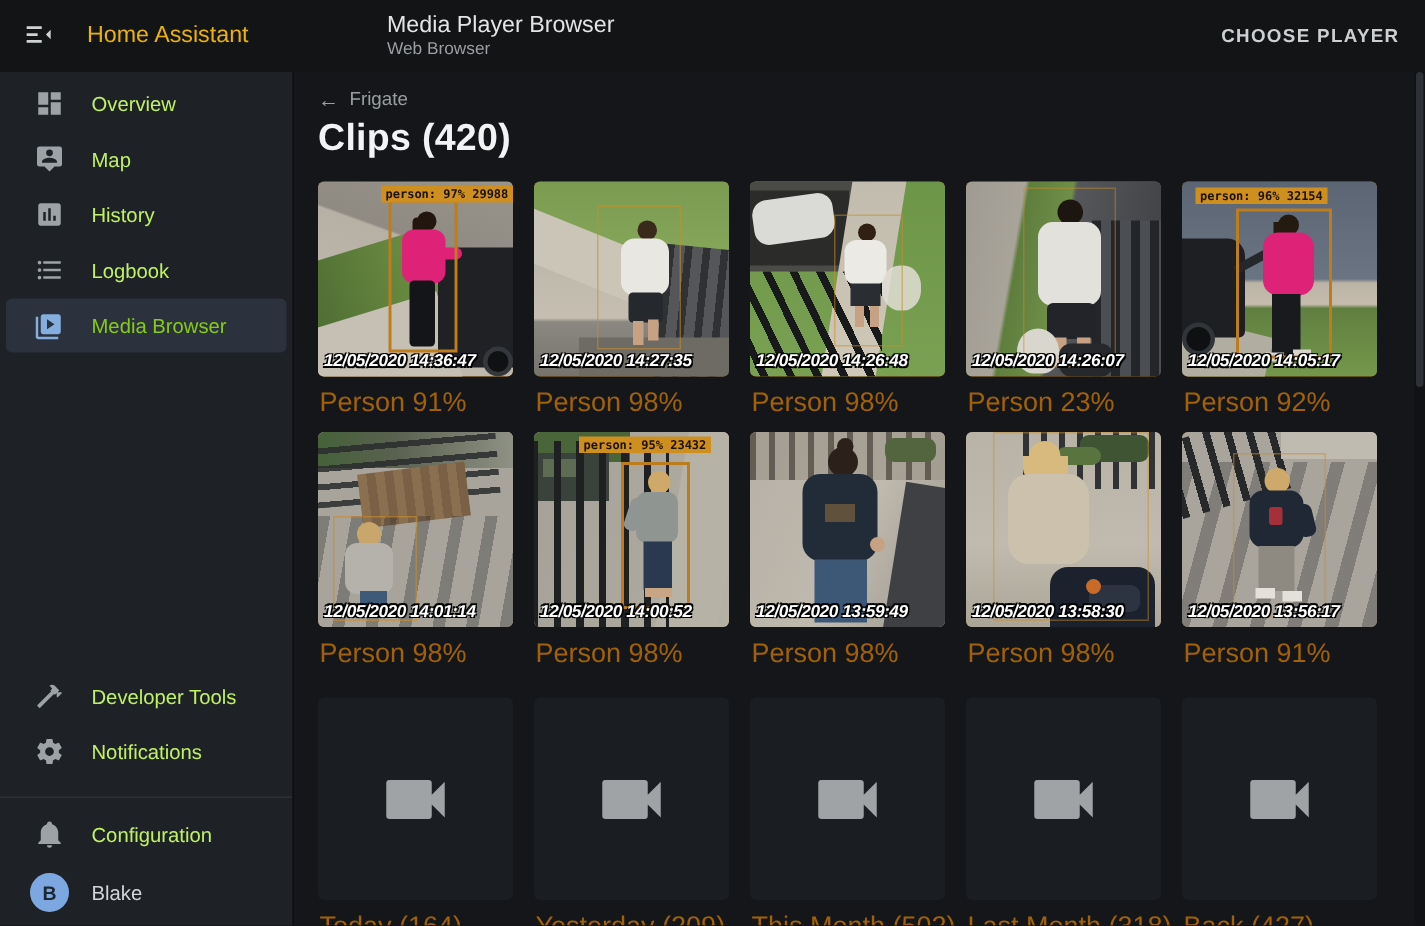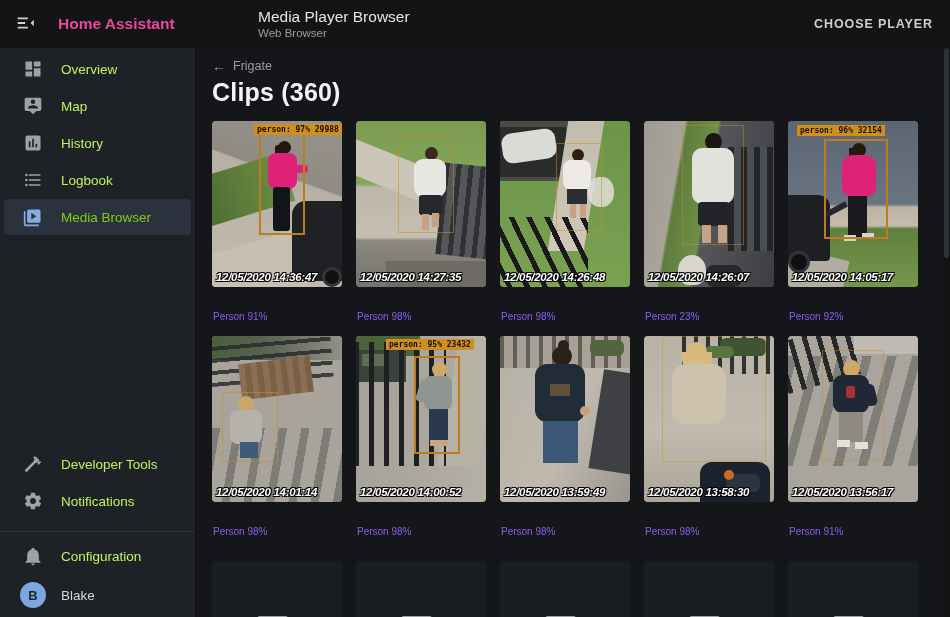--- a/index.html
+++ b/index.html
@@ -6,21 +6,21 @@
   html,body { width:950px; height:617px; overflow:hidden; background:#141619;
     font-family:"Liberation Sans", sans-serif; }
   #app { position:relative; width:950px; height:617px; }
 
   
   #header { position:absolute; top:0; left:0; right:0; height:48px; background:#131416;
     display:flex; align-items:center; z-index:10; }
   #header .left { width:195px; display:flex; align-items:center; flex:0 0 auto; }
   #menu-btn { width:24px; height:24px; margin-left:15px; cursor:pointer; }
   #menu-btn svg { width:22px; height:22px; fill:#cfd2d4; }
-  #app-title { margin-left:19px; font-size:15.5px; color:#ec4899; white-space:nowrap;font-weight:bold; }
+  #app-title { margin-left:19px; font-size:15.5px; color:#eab308; white-space:nowrap; }
   #title-block { margin-left:63px; line-height:1.15; }
   #page-title { font-size:15.5px; color:#e3e4e6; }
   #page-subtitle { font-size:11.5px; color:#9a9ea2; margin-top:1px; }
   #choose-player { position:absolute; right:17px; top:0; height:48px; display:flex; align-items:center;
     font-size:12.5px; font-weight:bold; letter-spacing:0.9px; color:#cdd0d2; cursor:pointer; }
 
   
   #sidebar { position:absolute; top:48px; left:0; width:195px; bottom:0; background:#1e2126; }
   .side-item { height:36px; display:flex; align-items:center; margin:0 4px 1px 4px;
     border-radius:4px; cursor:pointer; }
@@ -44,24 +44,24 @@
   #back-row { margin-top:10px; display:flex; align-items:center; color:#9a9ea1;
     font-size:12.5px; cursor:pointer; width:max-content; }
   #back-arrow { font-size:14px; margin-right:7px; }
   #clips-title { margin-top:4px; font-size:25px; font-weight:bold; color:#f2f3f4; letter-spacing:0.2px; }
 
   #clip-grid, #folder-grid { margin-top:14px; display:grid; grid-template-columns:repeat(5,130px);
     column-gap:14px; }
   #folder-grid { margin-top:10px; }
 
   .clip { width:130px; cursor:pointer; }
-  .thumb { position:relative; width:130px; height:166px; border-radius:4px; overflow:hidden; background:#a16207; }
+  .thumb { position:relative; width:130px; height:130px; border-radius:4px; overflow:hidden; background:#a16207; }
   .scene { position:absolute; inset:0; }
   .scene i { position:absolute; display:block; }
-  .caption { margin:20px 0 10px 1px; font-size:10px; color:#8b5cf6; line-height:19px; white-space:nowrap; }
+  .caption { margin:8px 0 10px 1px; font-size:18px; color:#a16207; line-height:19px; white-space:nowrap; }
   .ts { position:absolute; left:4px; bottom:4px; z-index:6; font-weight:bold; font-style:italic;
     font-size:11.5px; color:#fff; letter-spacing:-0.3px; white-space:nowrap;
     text-shadow:-1px -1px 0 #000, 1px -1px 0 #000, -1px 1px 0 #000, 1px 1px 0 #000; }
   .det { position:absolute; z-index:5; background:#cf8f1f; color:#191104; font-weight:bold;
     font-size:8px; font-family:"DejaVu Sans Mono", monospace; padding:1px 3px; white-space:nowrap; }
   .s1 .det { left:42px; top:3px; }
   .s5 .det { left:9px; top:4px; }
   .s7 .det { left:30px; top:3px; }
 
   
@@ -168,21 +168,21 @@
         <span id="user-name">Blake</span>
       </div>
     </div>
   </div>
 
   <div id="main">
     <div id="back-row">
       <span id="back-arrow">←</span>
       <span>Frigate</span>
     </div>
-    <div id="clips-title">Clips (360)</div>
+    <div id="clips-title">Clips (420)</div>
     <div id="clip-grid">
         <div class="clip">
     <div class="thumb s1">
       <div class="scene">
               <i style="left:-14px;top:44px;width:92px;height:50px;background:linear-gradient(90deg,#4c6c32,#6f9044);transform:rotate(-17deg)"></i>
               <i style="left:-20px;bottom:-18px;width:110px;height:60px;background:#c6c0b4;transform:rotate(-17deg)"></i>
               <i style="right:-10px;bottom:6px;width:60px;height:80px;background:#1f2124;border-radius:14px 6px 6px 6px"></i>
               <i style="right:0;bottom:0;width:20px;height:20px;background:#101113;border:3px solid #34373b;border-radius:50%"></i>
               <i style="left:66px;top:20px;width:13px;height:13px;background:#22160e;border-radius:50%"></i>
               <i style="left:63px;top:24px;width:8px;height:16px;background:#22160e;border-radius:3px"></i>

